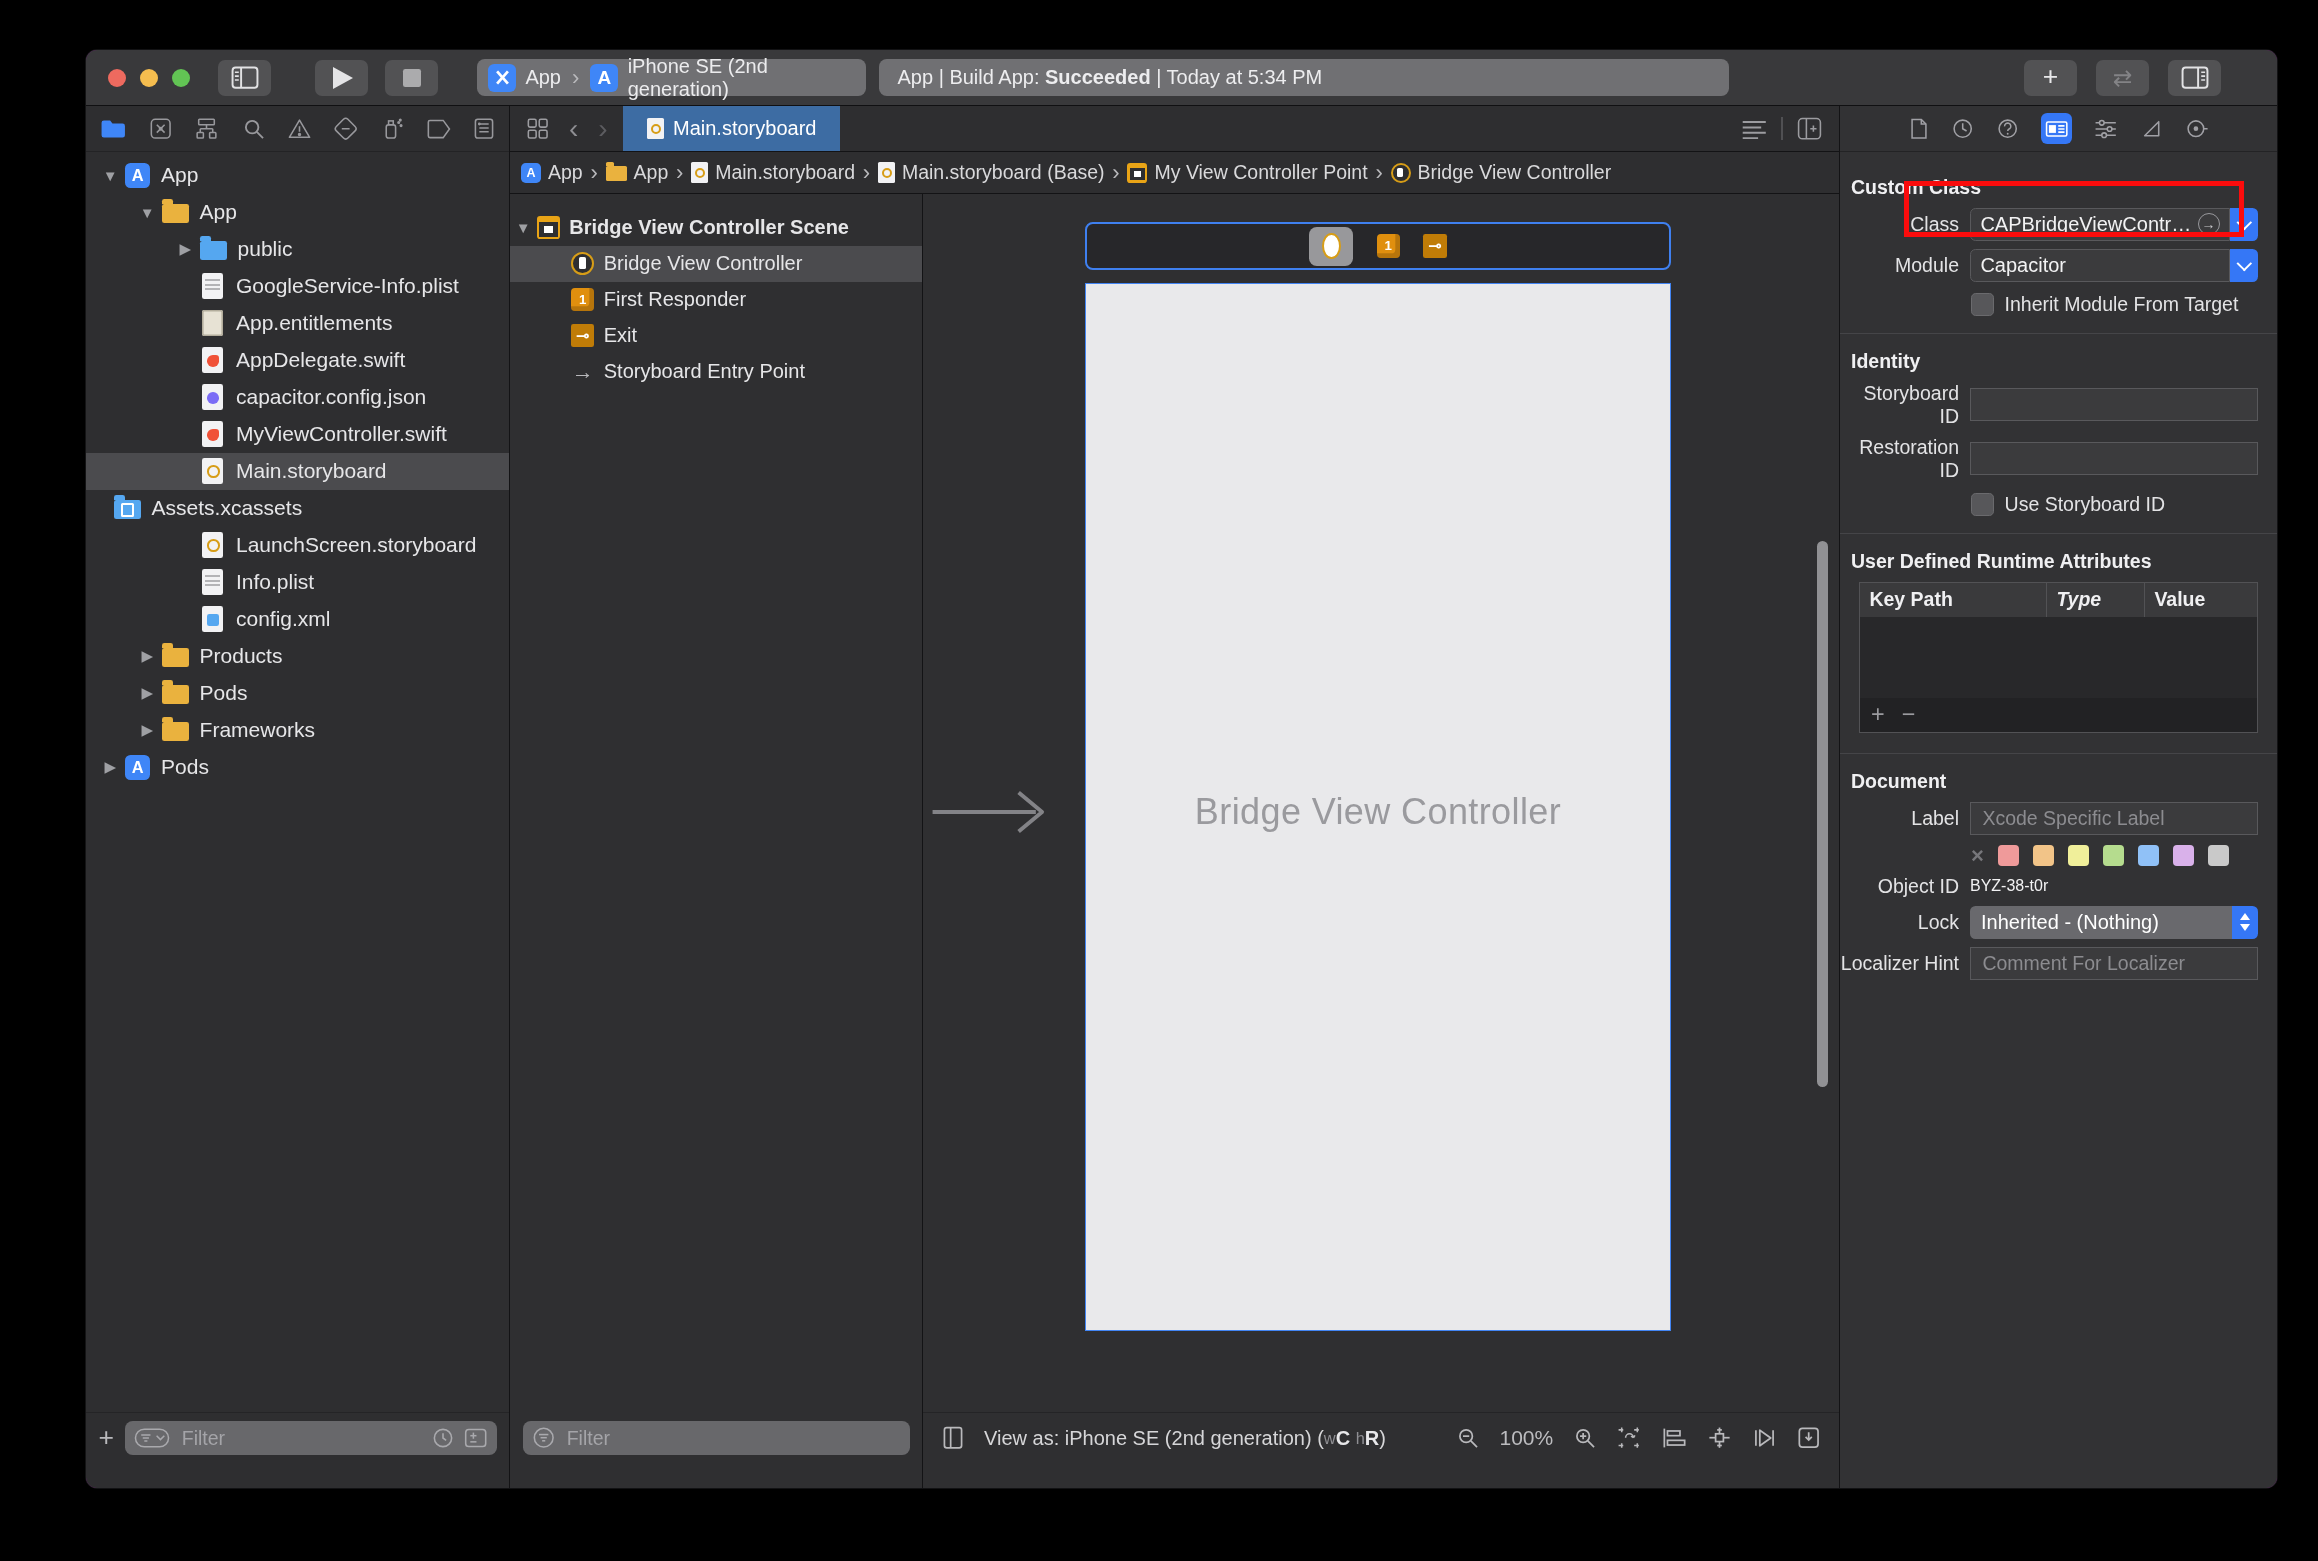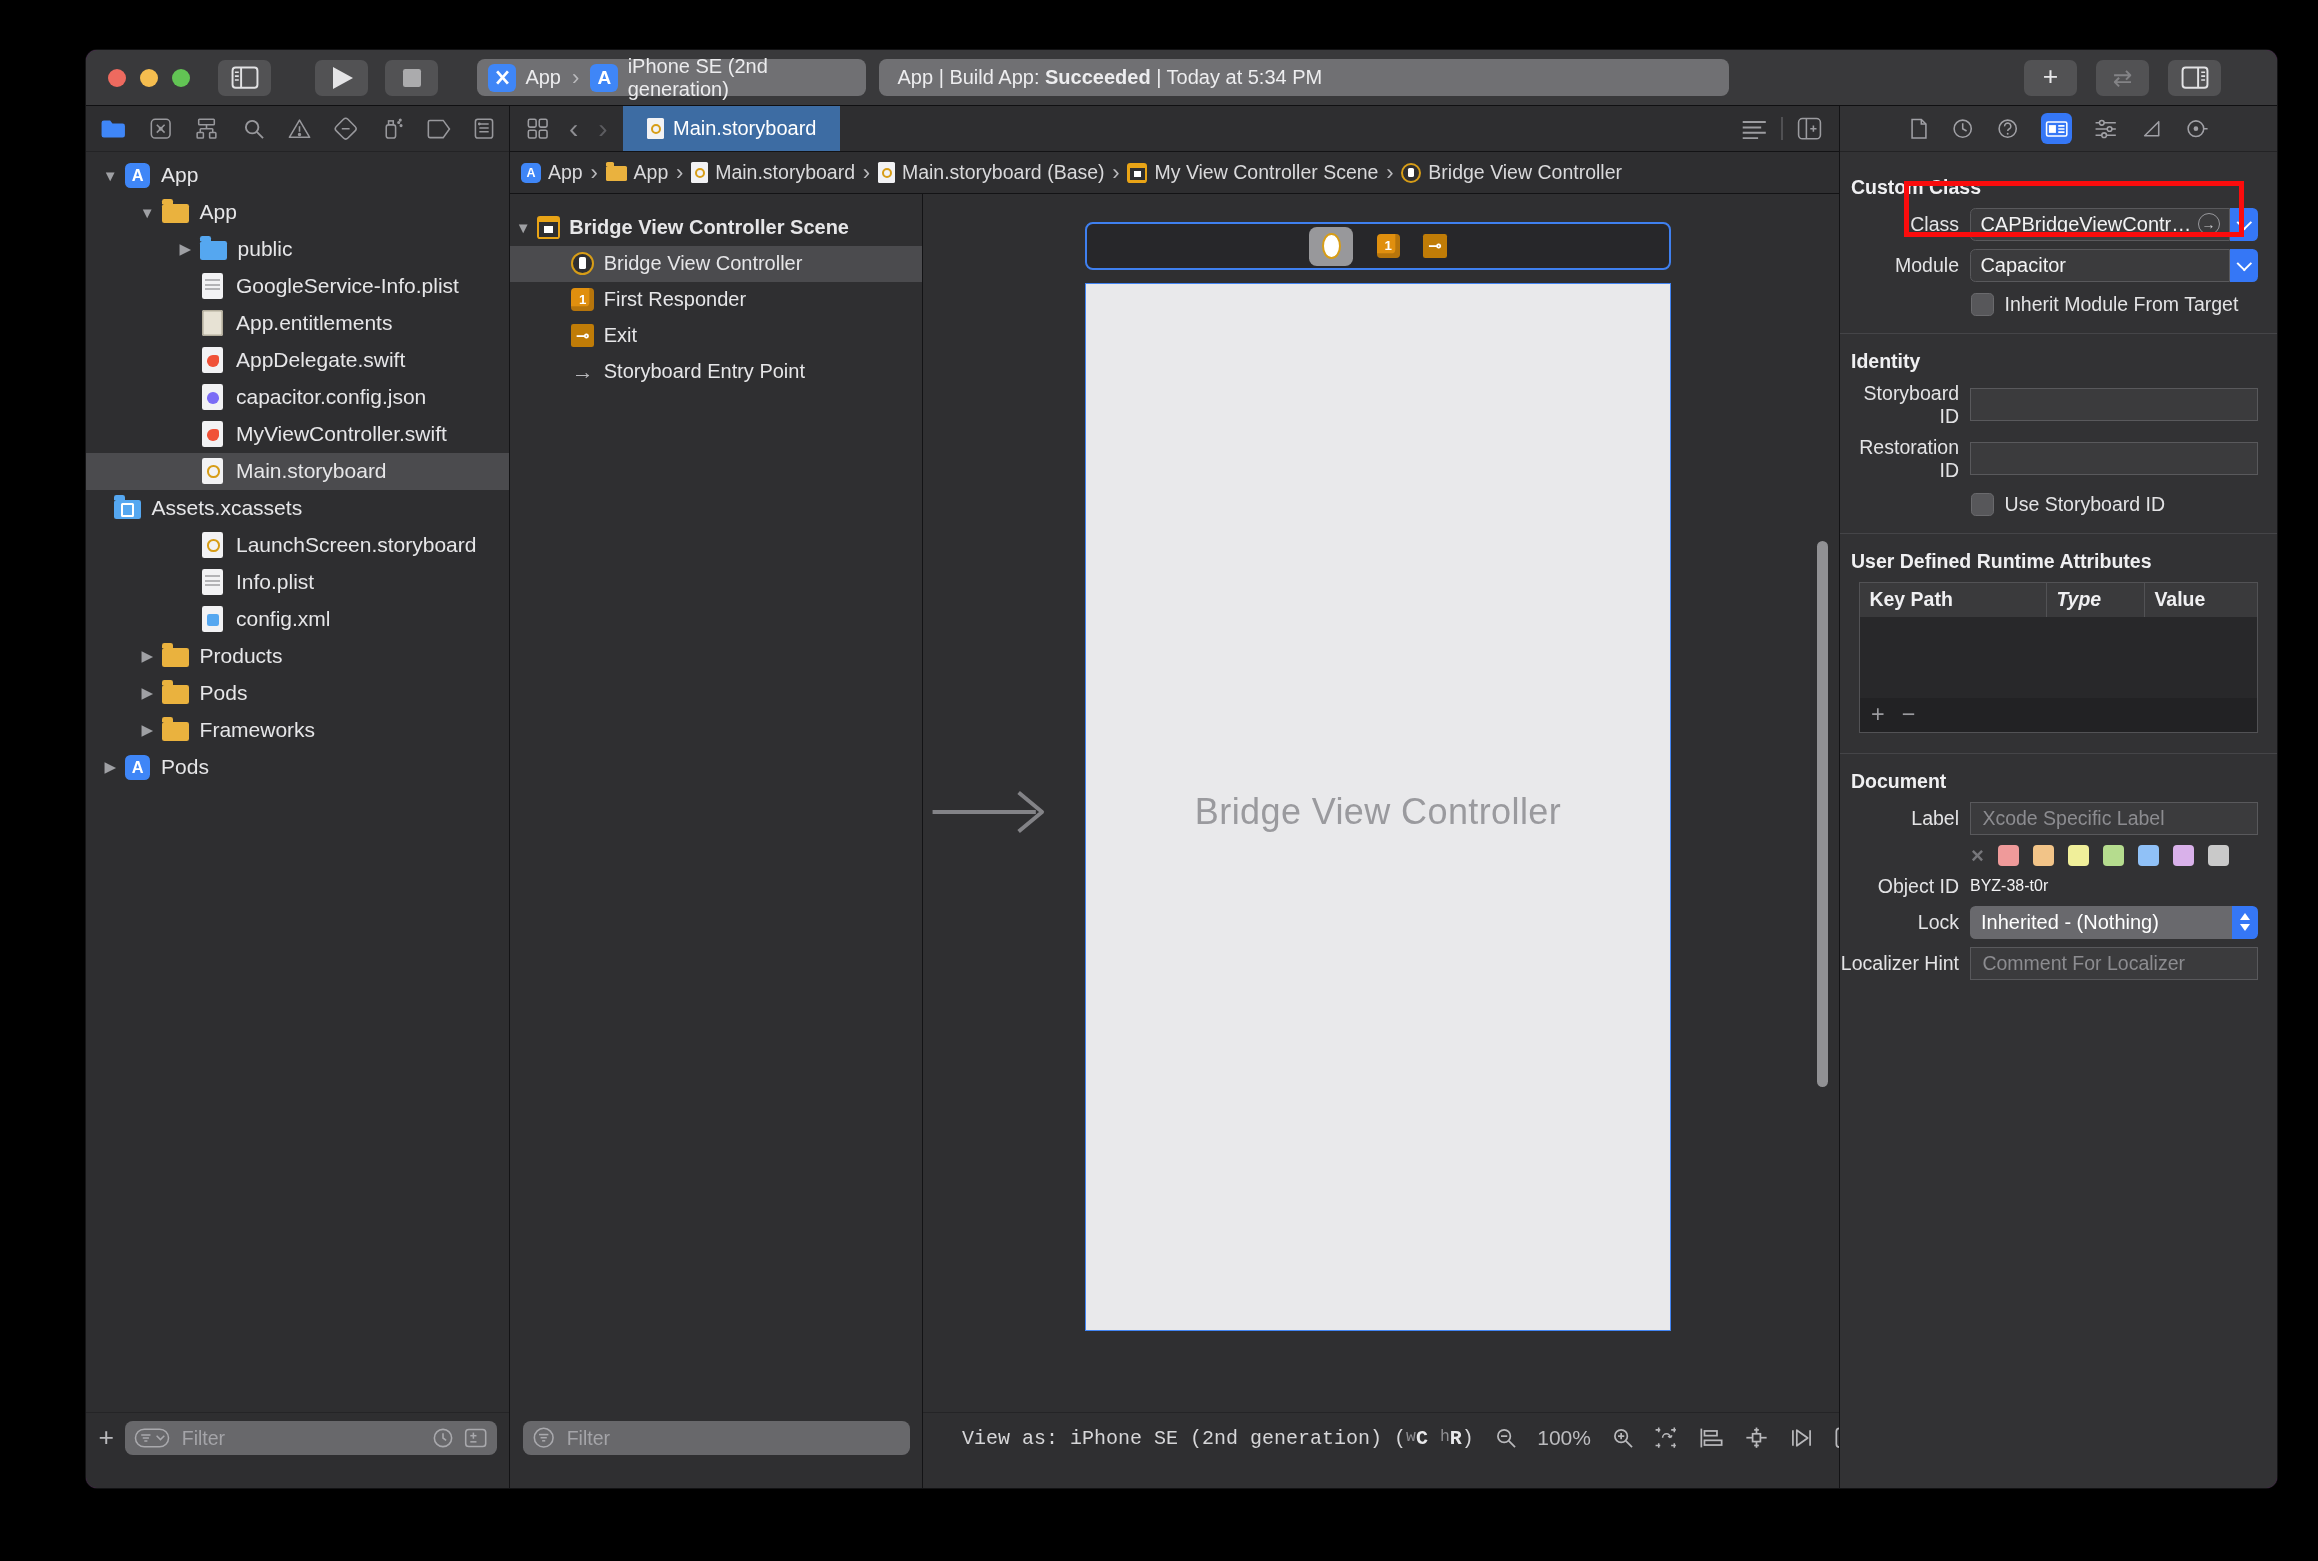--- a/index.html
+++ b/index.html
@@ -97,21 +97,21 @@
   .canvas{flex:1;position:relative;background:#2f2f31;display:flex;flex-direction:column;min-width:0;}
   .canvas-area{flex:1;position:relative;overflow:hidden;}
   .dock{position:absolute;left:162px;top:28px;width:586px;height:48px;background:#27272a;border:2.3px solid #3f80f0;border-radius:7.8px;box-sizing:border-box;display:flex;align-items:center;justify-content:center;gap:23.4px;}
   .dock-chip{width:44px;height:39px;background:#98989b;border-radius:7.8px;display:flex;align-items:center;justify-content:center;}
   .dock-vc{width:19px;height:26.5px;border:2.3px solid #d79d17;border-radius:50%;background:#fff;box-sizing:border-box;}
   .device{position:absolute;left:162px;top:89px;width:586px;height:1048px;background:#e9e9eb;border:1.6px solid #4285f4;box-sizing:border-box;}
   .device-title{position:absolute;left:0;right:0;top:507px;text-align:center;font-size:36px;font-weight:500;color:#9a9a9e;letter-spacing:0.4px;}
   .entry-arrow{position:absolute;left:7.8px;top:592px;}
   .canvas-scrollbar{position:absolute;right:11px;top:347px;width:11px;height:546px;background:#919194;border-radius:5.5px;}
   .canvas-bottom{height:50px;flex:0 0 auto;border-top:0.8px solid #242426;display:flex;align-items:center;gap:20px;padding:0 19px;color:#d6d6d8;font-size:20px;white-space:nowrap;}
-  .viewas{display:flex;align-items:flex-start;font-family:Liberation Mono, monospace;}
+  .viewas{display:flex;align-items:center;}
   .trait-dim{color:#8f8f93;font-size:16.4px;}
   .trait-b{font-weight:bold;color:#e8e8ea;}
   .zoom-label{color:#bcbcbf;font-size:21px;}
   .cb-right{margin-left:auto;display:flex;align-items:center;gap:20px;}
   
   .insp-iconbar{height:45px;flex:0 0 auto;border-bottom:0.8px solid #232325;display:flex;align-items:center;justify-content:center;gap:22px;}
   .insp-tab-sel{width:31px;height:31px;background:#3577f6;border-radius:6.2px;display:flex;align-items:center;justify-content:center;}
   .insp-body{flex:1;overflow:hidden;padding-bottom:15.6px;}
   .sec{padding:7.8px 19px 12.5px 0;border-bottom:0.8px solid #454548;}
   .sec-title{font-size:19.5px;font-weight:bold;color:#f0f0f2;margin:7.8px 0 9.4px 11px;}
@@ -447,21 +447,21 @@
             <span>Main.storyboard</span>
           </span>
           <span class="crumb-sep">›</span>
           <span class="jb-item">
             <span class="bi bi-doc"></span>
             <span>Main.storyboard (Base)</span>
           </span>
           <span class="crumb-sep">›</span>
           <span class="jb-item">
             <span class="bi bi-scene"></span>
-            <span>My View Controller Scene</span>
+            <span>My View Controller Point</span>
           </span>
           <span class="crumb-sep">›</span>
           <span class="jb-item">
             <span class="bi bi-vc"></span>
             <span>Bridge View Controller</span>
           </span>
         </div>
 
       <div class="editor-content">
 

